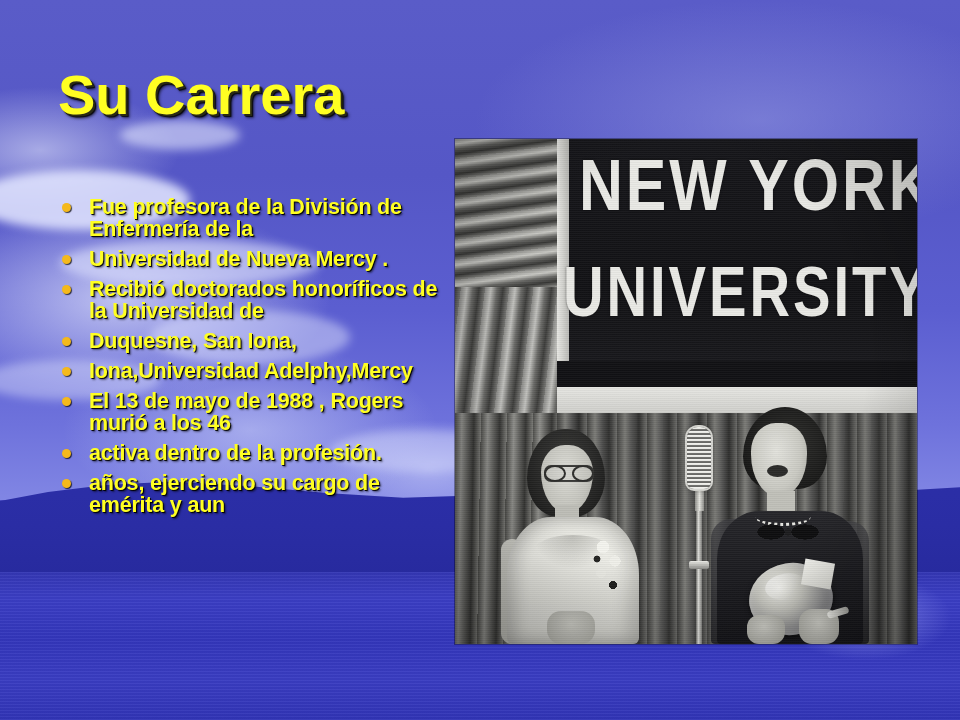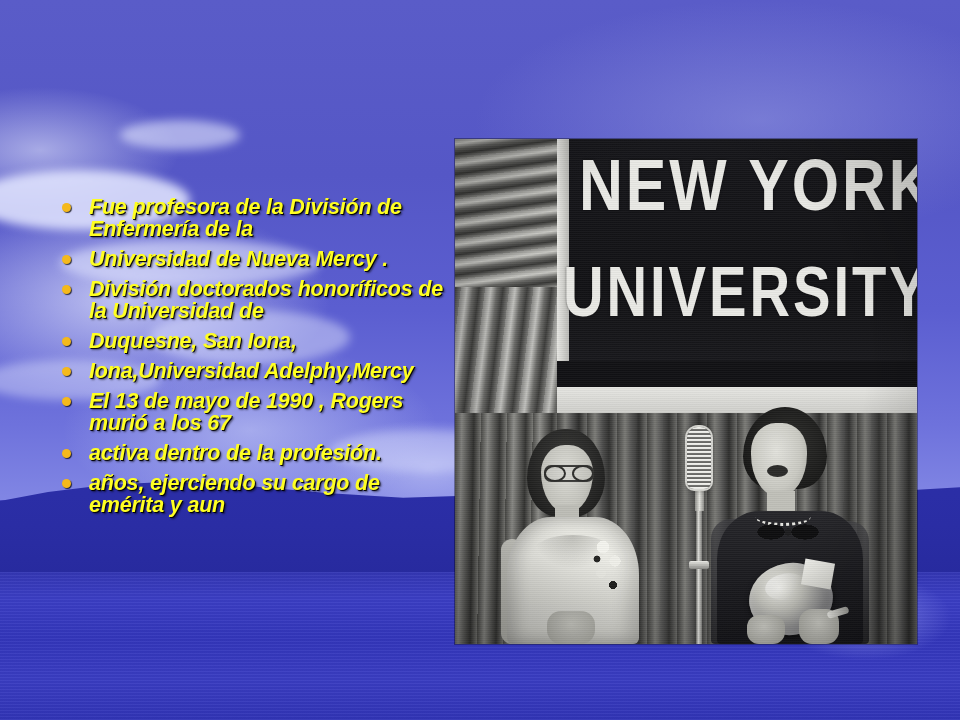--- a/index.html
+++ b/index.html
@@ -87,21 +87,20 @@
     margin-bottom: 8px;
     font-size: 21.5px;
     font-weight: bold;
     line-height: 22px;
     color: #ffff22;
     letter-spacing: -0.2px;
     text-shadow:
        1px 1px 0 rgba(0,0,0,.9),
        2px 2px 2px rgba(0,0,0,.5);
     white-space: nowrap;
-    font-style: italic;
   }
   .bullet-row .dot {
     position: absolute;
     left: 6px;
     top: 7px;
     width: 9px;
     height: 9px;
     border-radius: 50%;
     background: #f5b91c;
     box-shadow: 1px 1px 1px rgba(0,0,0,.75);
@@ -377,55 +376,56 @@
   <div class="bg-cloudwisp" style="left:-30px;  top:170px; width:220px; height:60px;"></div>
   <div class="bg-cloudwisp" style="left:60px;   top:240px; width:260px; height:46px; opacity:.65;"></div>
   <div class="bg-cloudwisp" style="left:150px;  top:310px; width:200px; height:54px; opacity:.55;"></div>
   <div class="bg-cloudwisp" style="left:-20px;  top:360px; width:180px; height:40px; opacity:.5;"></div>
   <div class="bg-cloudwisp" style="left:330px;  top:430px; width:190px; height:42px; opacity:.45;"></div>
   <div class="bg-cloudwisp" style="left:120px;  top:120px; width:120px; height:30px; opacity:.7;"></div>
   <div class="bg-layer bg-hills"></div>
   <div class="bg-layer bg-sea"></div>
   <div class="bg-sheen"></div>
 
+  <div id="title">Su Carrera</div>
 
   <div id="body">
 
     <div class="bullet-row">
       <span class="dot"></span>
       <span>Fue profesora de la División de</span>
       <span class="line2">Enfermería de la</span>
     </div>
 
     <div class="bullet-row">
       <span class="dot"></span>
       <span>Universidad de Nueva Mercy .</span>
     </div>
 
     <div class="bullet-row">
       <span class="dot"></span>
-      <span>División doctorados honoríficos de</span>
+      <span>Recibió doctorados honoríficos de</span>
       <span class="line2">la Universidad de</span>
     </div>
 
     <div class="bullet-row">
       <span class="dot"></span>
       <span>Duquesne, San Iona,</span>
     </div>
 
     <div class="bullet-row">
       <span class="dot"></span>
       <span>Iona,Universidad Adelphy,Mercy</span>
     </div>
 
 
     <div class="bullet-row">
       <span class="dot"></span>
-      <span>El 13 de mayo de 1990 , Rogers</span>
-      <span class="line2">murió a los 67</span>
+      <span>El 13 de mayo de 1988 , Rogers</span>
+      <span class="line2">murió a los 46</span>
     </div>
 
     <div class="bullet-row">
       <span class="dot"></span>
       <span>activa dentro de la profesión.</span>
     </div>
 
     <div class="bullet-row">
       <span class="dot"></span>
       <span>años, ejerciendo su cargo de</span>

